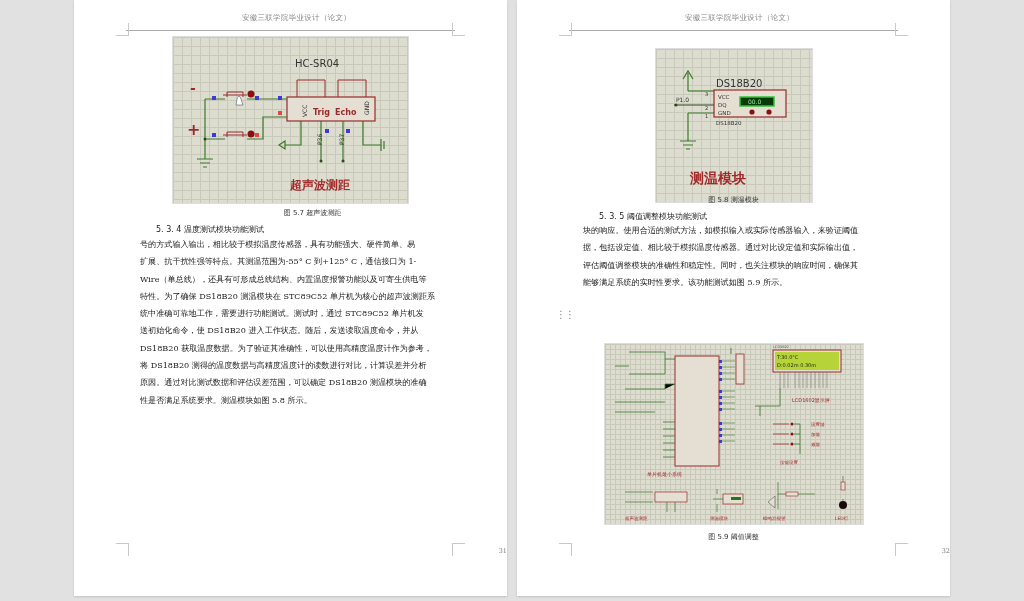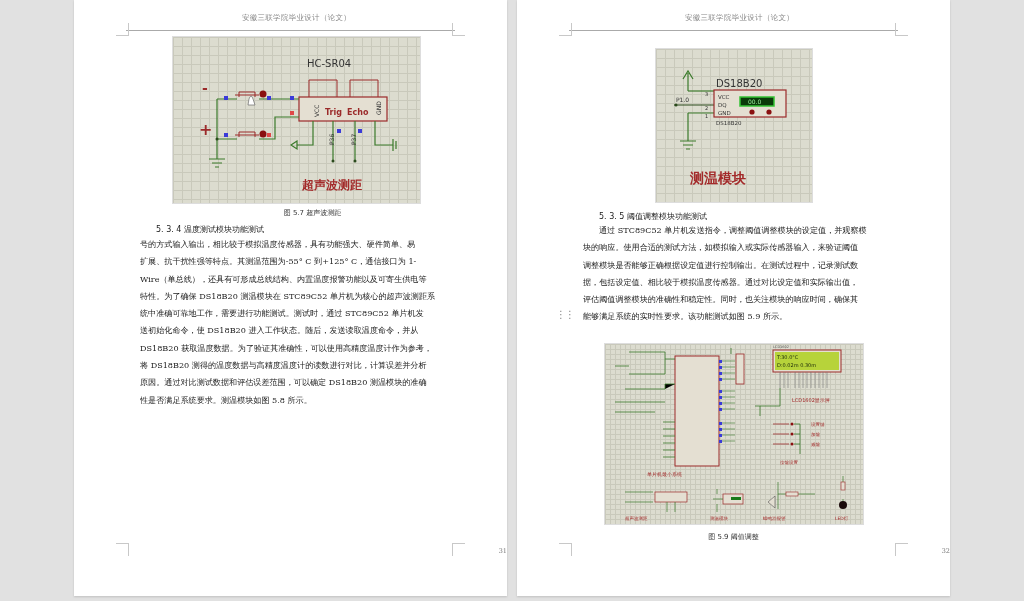--- a/index.html
+++ b/index.html
@@ -29,21 +29,21 @@
 <body>
 
 <div class="page" id="page-left">
   <div class="header">安徽三联学院毕业设计（论文）</div>
   <div class="header-line"></div>
   <div class="corner c-tl"></div>
   <div class="corner c-tr"></div>
   <div class="corner c-bl"></div>
   <div class="corner c-br"></div>
 
-  <div class="figure" style="left:98px;top:36px;width:235px;height:166px;padding-left:12px;">
+  <div class="figure" style="left:98px;top:36px;width:235px;height:166px;">
     <svg width="235" height="166" viewBox="0 0 235 166">
       <text x="122" y="30" font-size="10" fill="#333">HC-SR04</text>
 
       <rect x="114" y="60" width="88" height="24" fill="#e4dfd2" stroke="#9b2a2a" stroke-width="1.2"></rect>
       <path d="M124 60 V43 H152 V60 M165 60 V43 H193 V60" fill="none" stroke="#9b2a2a" stroke-width="1"></path>
       <text x="124" y="82" font-size="6" fill="#333" transform="rotate(-90 128 76)">VCC</text>
       <text x="140" y="78" font-size="8" font-weight="bold" fill="#9b2a2a">Trig</text>
       <text x="162" y="78" font-size="8" font-weight="bold" fill="#9b2a2a">Echo</text>
       <text x="186" y="80" font-size="6" fill="#333" transform="rotate(-90 190 74)">GND</text>
 
@@ -123,27 +123,26 @@
       <text x="62" y="58" font-size="5.5" fill="#333">DQ</text>
       <text x="62" y="66" font-size="5.5" fill="#333">GND</text>
       <rect x="84" y="48" width="34" height="9" fill="#0a3a0a" stroke="#34c234" stroke-width="1.5"></rect>
       <text x="92" y="55" font-size="6" fill="#9ef09e">00.0</text>
       <circle cx="96" cy="63" r="2.6" fill="#8a1010"></circle>
         <circle cx="113" cy="63" r="2.6" fill="#8a1010"></circle>
       <text x="60" y="76" font-size="5.5" fill="#333">DS18B20</text>
       <text x="34" y="134" font-size="14" font-weight="bold" fill="#a32a2a">测温模块</text>
     </svg>
   </div>
+  <div class="caption" style="top:195px;">图 5.8 测温模块</div>
 
   <div class="heading" style="left:82px;top:211px;">5. 3. 5  阈值调整模块功能测试</div>
 
   <div class="para" style="left:66px;top:222px;width:302px;">
-    <span class="line" style="text-indent:16px;">通过 STC89C52 单片机发送指令，调整阈值调整模块的设定值，并观察模</span>
     <span class="line">块的响应。使用合适的测试方法，如模拟输入或实际传感器输入，来验证阈值</span>
-    <span class="line">调整模块是否能够正确根据设定值进行控制输出。在测试过程中，记录测试数</span>
     <span class="line">据，包括设定值、相比较于模拟温度传感器。通过对比设定值和实际输出值，</span>
     <span class="line">评估阈值调整模块的准确性和稳定性。同时，也关注模块的响应时间，确保其</span>
     <span class="line">能够满足系统的实时性要求。该功能测试如图 5.9 所示。</span>
   </div>
 
   <div class="figure" style="left:87px;top:343px;width:258px;height:180px;background-size:5px 5px;">
     <svg width="258" height="180" viewBox="0 0 258 180">
 
       <rect x="70" y="12" width="44" height="110" fill="#e4dfd2" stroke="#9b2a2a" stroke-width="1"></rect>
       <g stroke="#3b7a2b" stroke-width="0.8">

